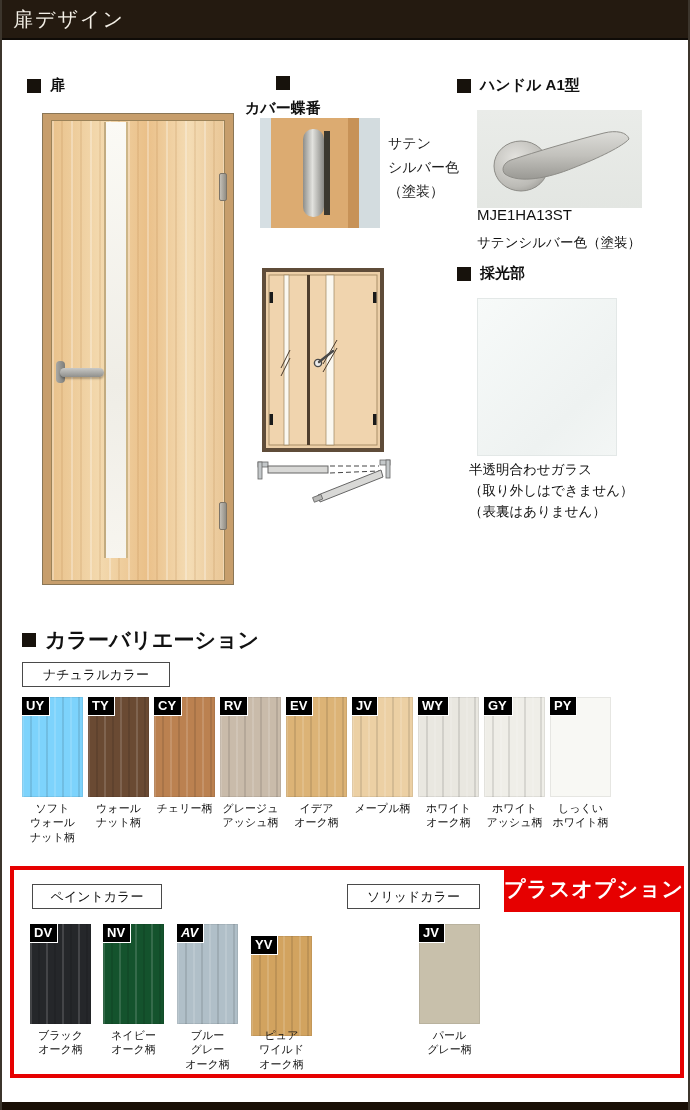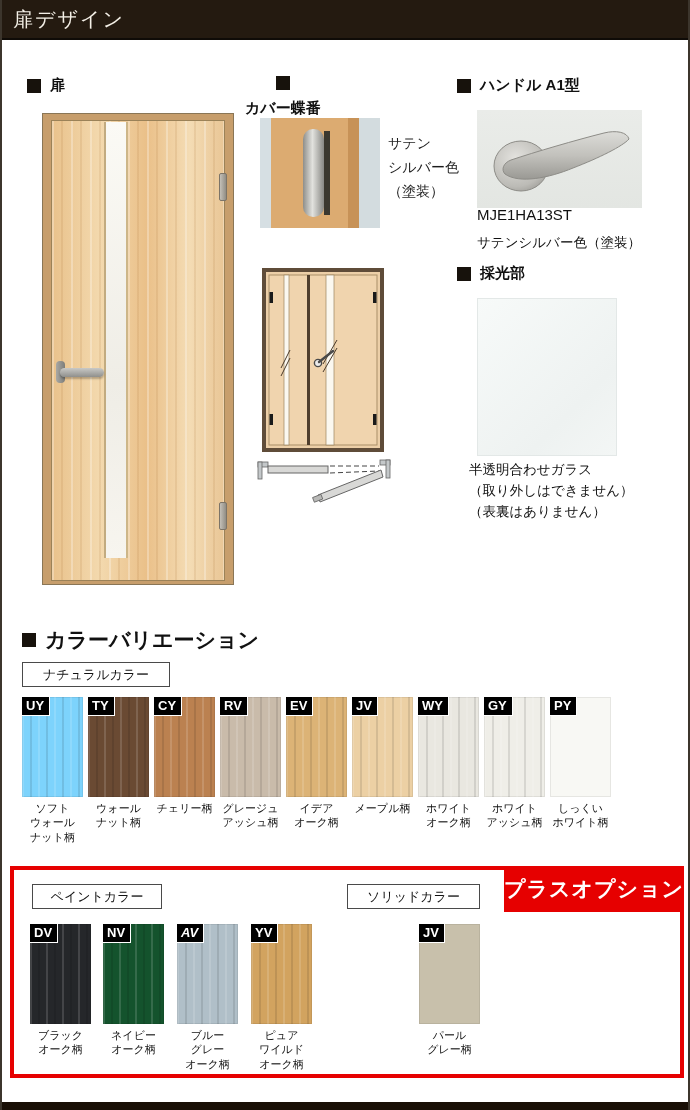--- a/index.html
+++ b/index.html
@@ -281,21 +281,21 @@
   </div>
   <div class="sw" style="left:175px; top:924px;">
     <div class="sw-chip grain" style="background-color: rgb(176, 191, 200); font-style: italic;">
       <span class="sw-code">AV</span>
     </div>
     <div class="sw-label">ブルー
 グレー
 オーク柄</div>
   </div>
   <div class="sw" style="left:249px; top:924px;">
-    <div class="sw-chip grain" style="background-color: rgb(210, 163, 95);">
+    <div class="sw-chip grain" style="background-color: rgb(210, 163, 95); margin-top: 12px;">
       <span class="sw-code">YV</span>
     </div>
     <div class="sw-label">ピュア
 ワイルド
 オーク柄</div>
   </div>
 
   <div class="sw" style="left:417px; top:924px;">
     <div class="sw-chip" style="background-color: rgb(200, 192, 171);">
       <span class="sw-code">JV</span>

